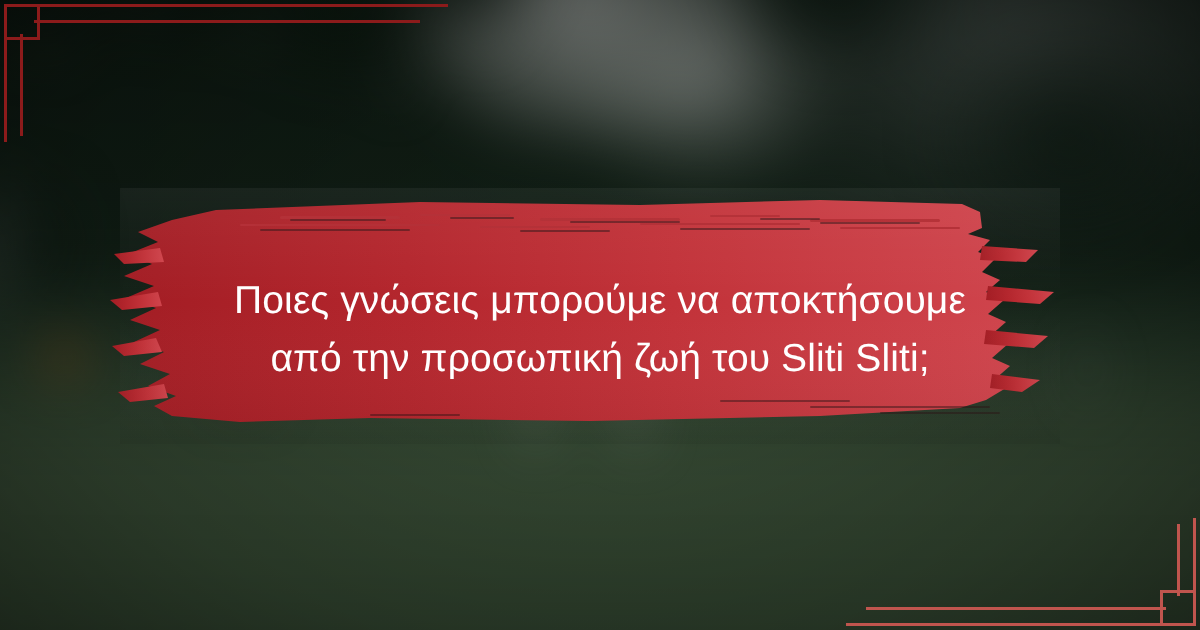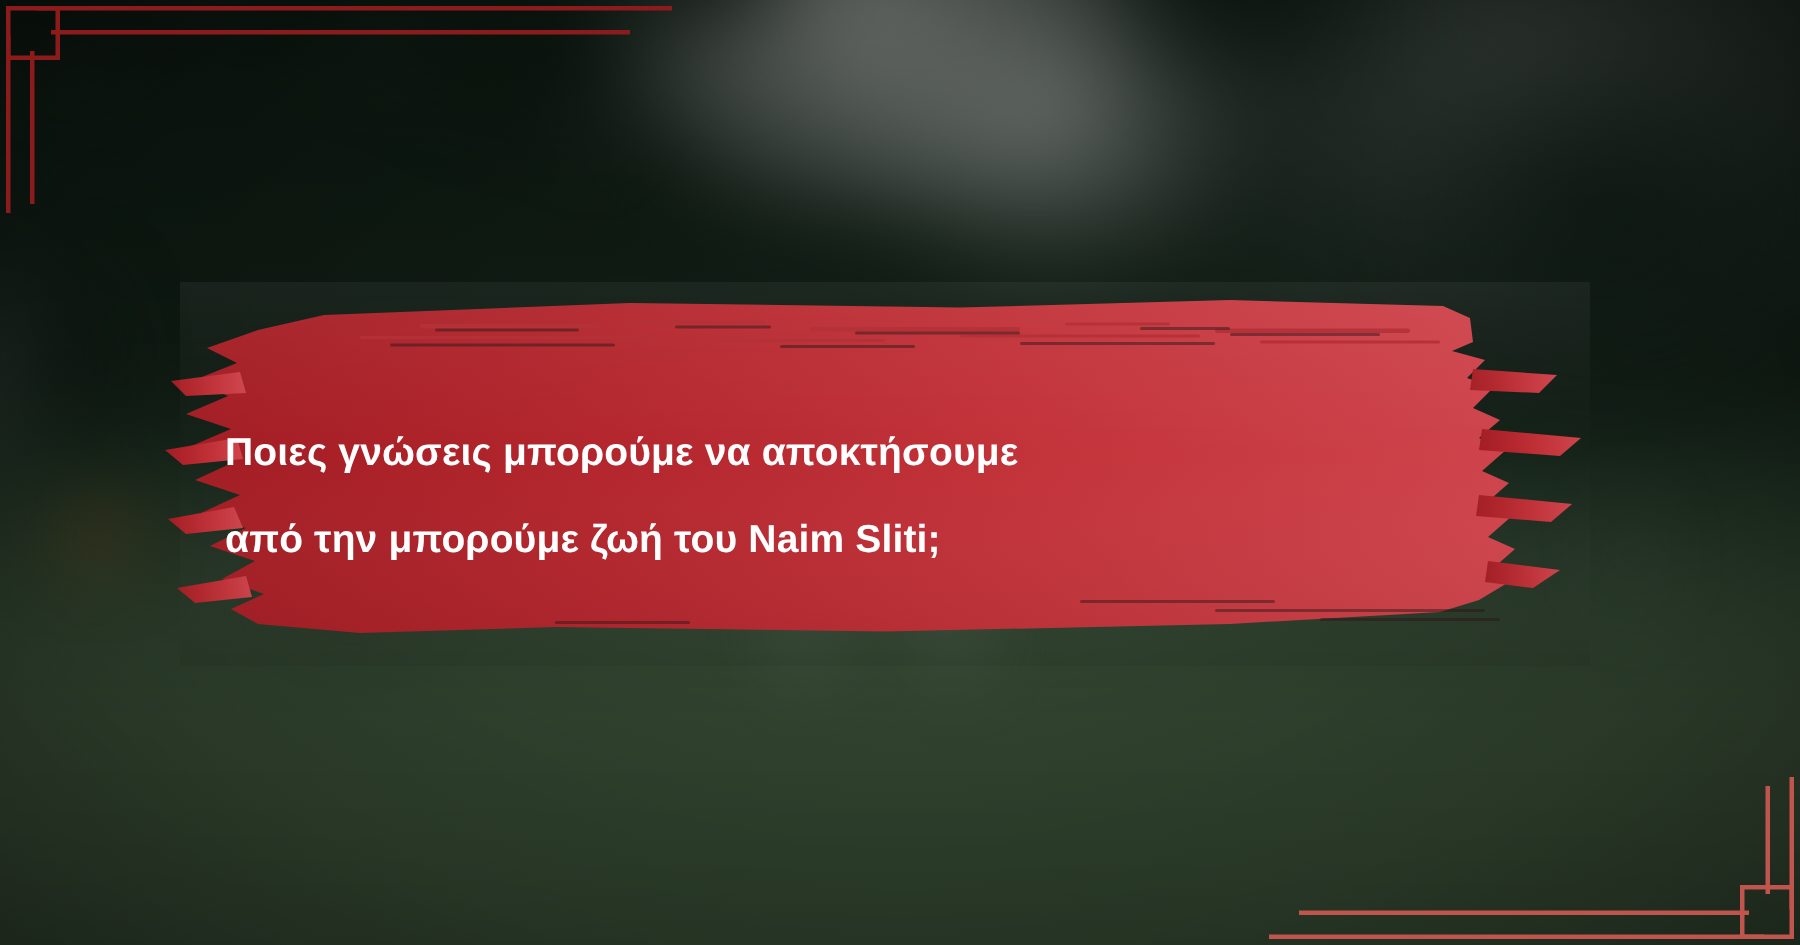--- a/index.html
+++ b/index.html
@@ -115,23 +115,24 @@
     height: 256px;
   }
   .brush-wrap svg { display: block; width: 100%; height: 100%; overflow: visible; }
 
   
   .headline {
     position: absolute;
     left: 150px;
     top: 272px;
     width: 900px;
+    text-align: center;
     color: #ffffff;
-    font-size: 26px;
-    font-weight: 700;
+    font-size: 39px;
+    font-weight: 400;
     line-height: 58px;
     letter-spacing: 0.1px;
     text-rendering: geometricPrecision;
   }
   .headline .line { display: block; white-space: nowrap; }
 </style>
 </head>
 <body>
 
 <div id="card">
@@ -224,16 +225,16 @@
         <rect x="760" y="224" width="120" height="2" rx="1"></rect>
         <rect x="250" y="226" width="90" height="2" rx="1"></rect>
       </g>
 
       <rect x="0" y="0" width="940" height="256" fill="url(#brushGradV)"></rect>
     </svg>
   </div>
 
   <div class="headline">
     <span class="line">Ποιες γνώσεις μπορούμε να αποκτήσουμε</span>
-    <span class="line">από την μπορούμε ζωή του Naim Sliti;</span>
+    <span class="line">από την προσωπική ζωή του Sliti Sliti;</span>
   </div>
 
 </div>
 
 </body></html>

